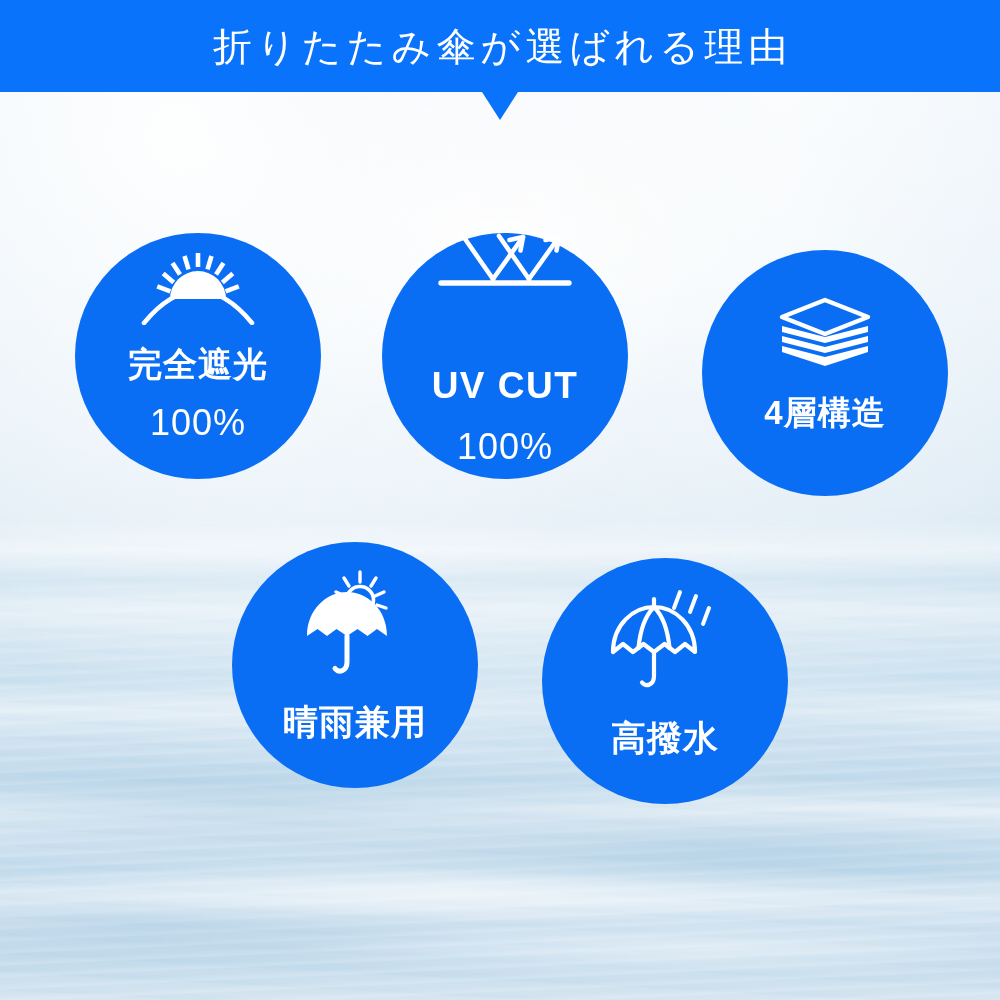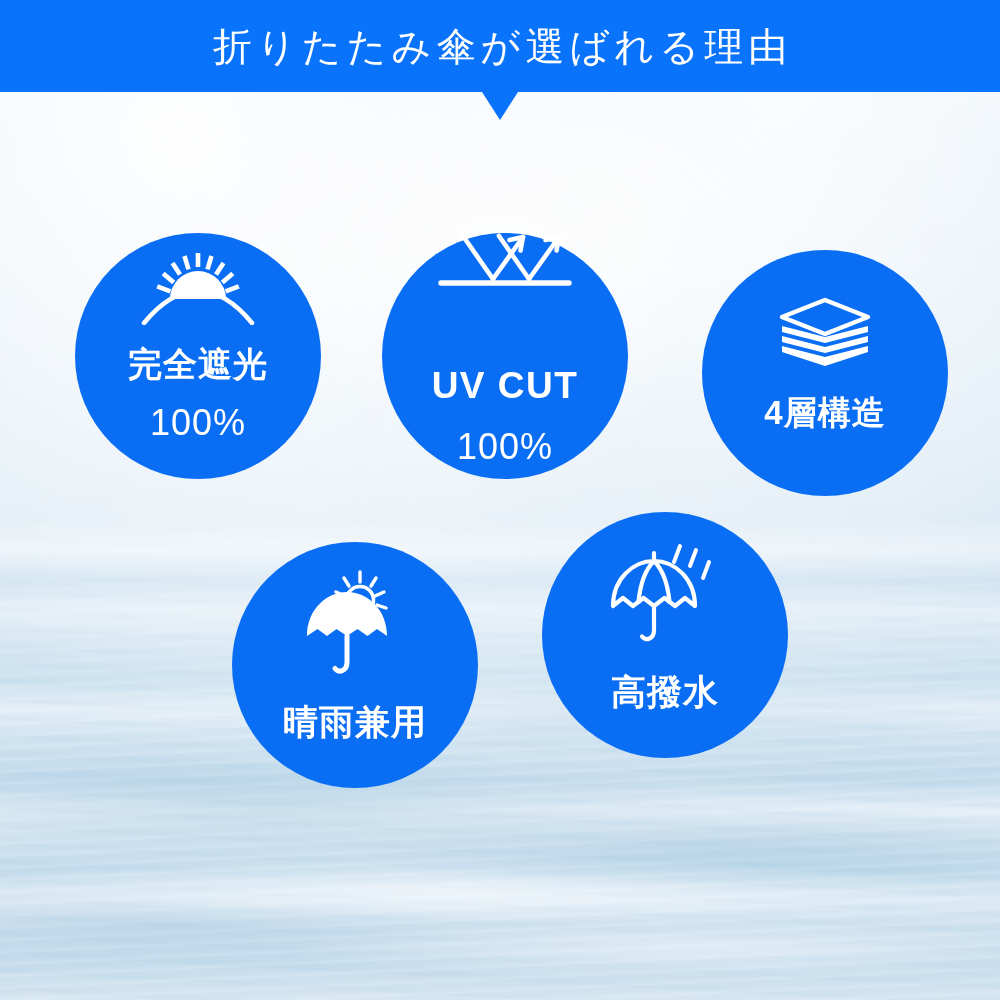--- a/index.html
+++ b/index.html
@@ -180,21 +180,21 @@
     font-size: 36px;
     font-weight: 400;
     letter-spacing: 1px;
   }
 
   
   #badge-1 { left: 75px;  top: 233px; }
   #badge-2 { left: 382px; top: 233px; }
   #badge-3 { left: 702px; top: 250px; }
   #badge-4 { left: 232px; top: 542px; }
-  #badge-5 { left: 542px; top: 512px; }
+  #badge-5 { left: 542px; top: 558px; }
 
   #badge-1 .badge-icon { height: 74px; margin-bottom: 2px; }
   #badge-2 .badge-icon { height: 66px; margin-bottom: 6px; }
   #badge-3 .badge-icon { height: 74px; margin-bottom: 6px; }
   #badge-4 .badge-icon { height: 110px; margin-bottom: 4px; }
   #badge-5 .badge-icon { height: 110px; margin-bottom: 4px; }
 
   #badge-3 .line-jp { font-size: 33px; }
   #badge-3 .line-sub { font-size: 33px; font-weight: 700; }
   #badge-4 .line-jp { font-size: 35px; }

